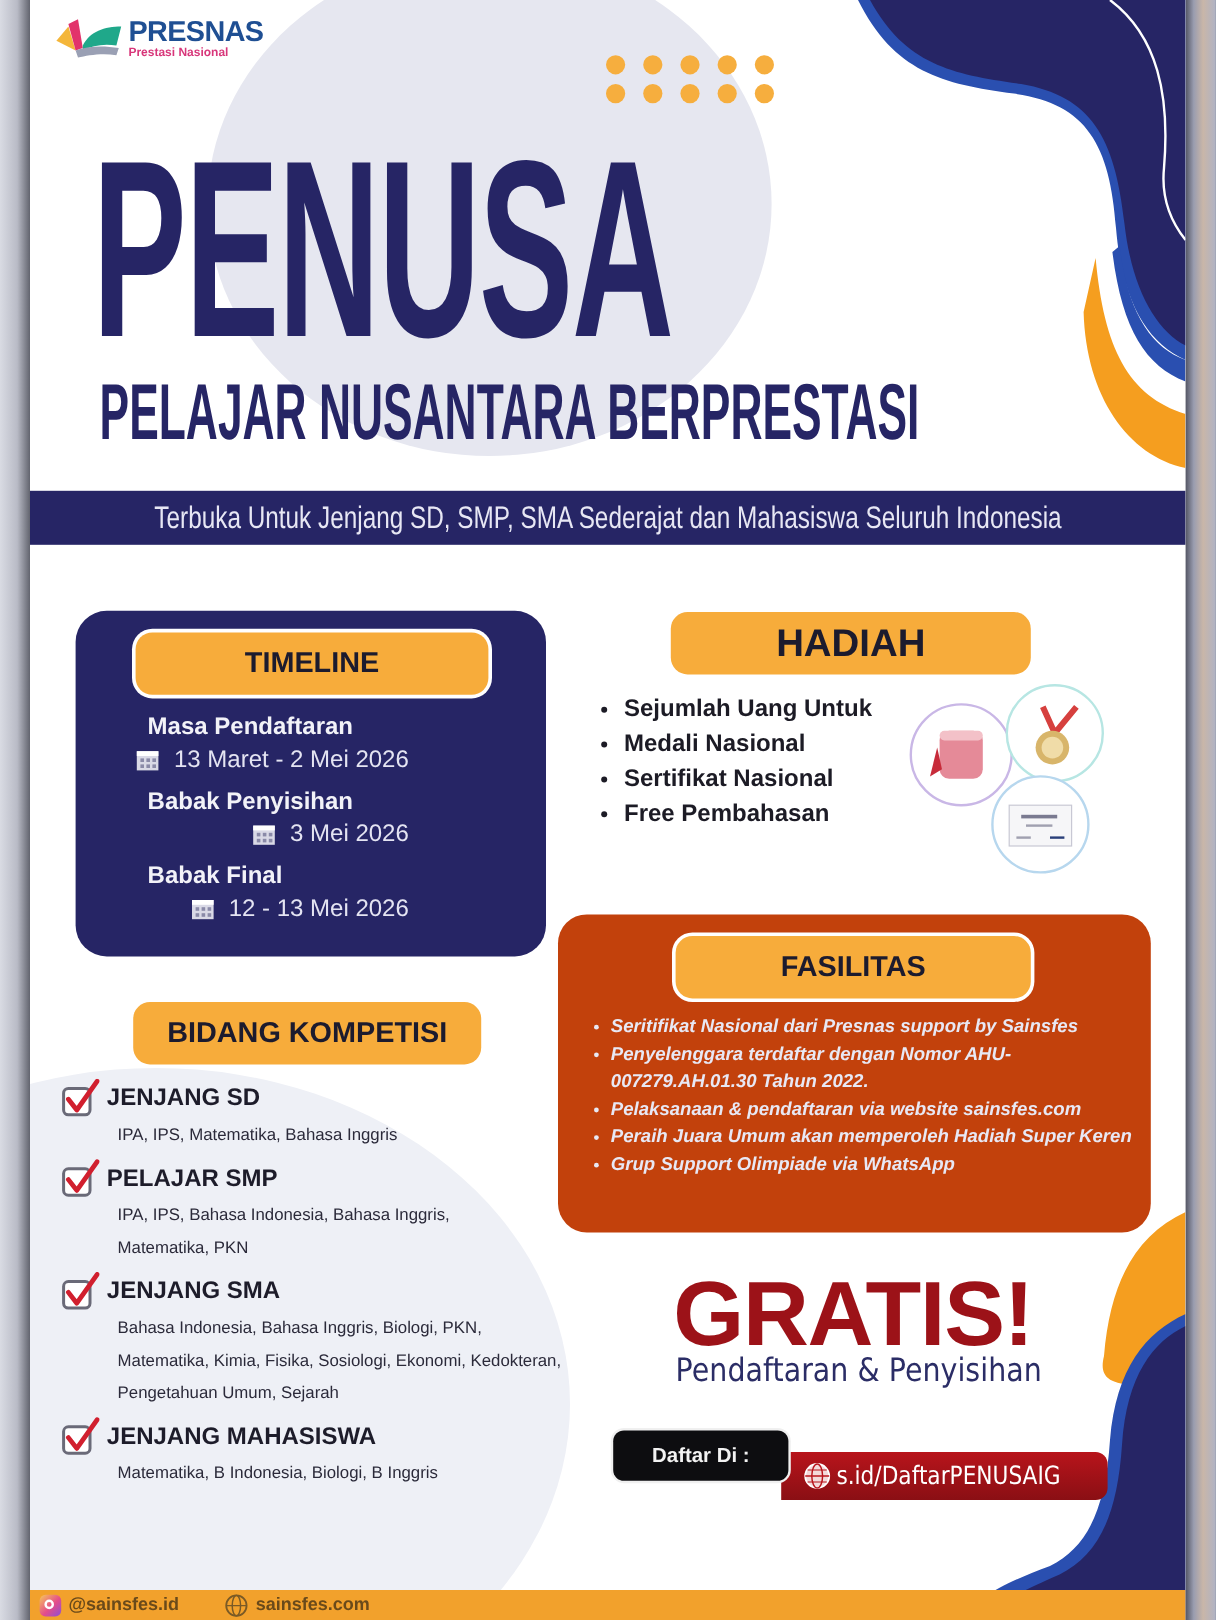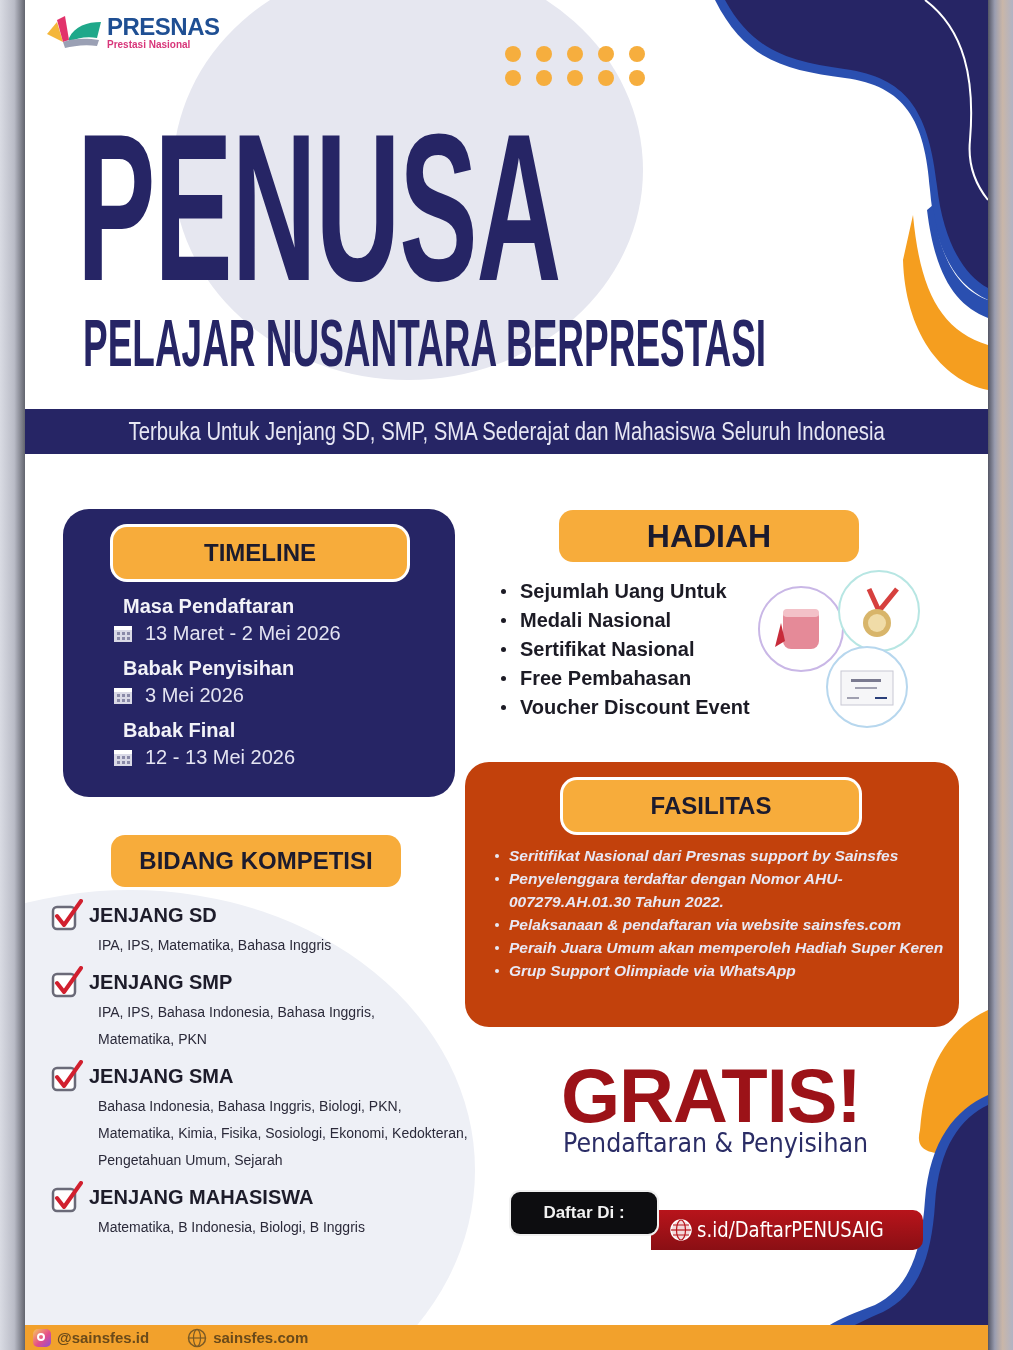--- a/index.html
+++ b/index.html
@@ -54,21 +54,21 @@
     align-items: center; justify-content: center; font-weight: bold; color: #1c1b2e;
     font-family: "Liberation Sans", sans-serif; box-shadow: 0 0 0 3px #ffffff; }
 
   
   .timeline-card { position: absolute; left: 38px; top: 509px; width: 392px; height: 288px;
     background: #262565; border-radius: 26px; }
   .timeline-pill { left: 50px; top: 18px; width: 294px; height: 52px; font-size: 24px; }
   .tl-items { position: absolute; left: 50px; top: 84px; }
   .tl-item { margin-bottom: 8px; }
   .tl-label { color: #f2f2f8; font-weight: bold; font-size: 20px; margin-left: 10px; line-height: 26px; }
-  .tl-date { display: flex; align-items: center; color: #e4e4f2; font-size: 20px; line-height: 28px; }
+  .tl-date { display: flex; align-items: center; color: #e4e4f2; font-size: 20px; line-height: 28px; justify-content: flex-end; }
   .cal-icon { width: 20px; height: 20px; margin-right: 12px; }
 
   
   .hadiah-pill { left: 534px; top: 510px; width: 300px; height: 52px; font-size: 32px; box-shadow: none; }
   .hadiah-list { position: absolute; left: 476px; top: 577px; list-style: none; }
   .hadiah-list li { font-size: 20px; font-weight: bold; color: #1c1b25; line-height: 29px;
     display: flex; align-items: center; }
   .hadiah-list li .bullet { width: 5px; height: 5px; border-radius: 50%; background: #1c1b25;
     margin-right: 14px; }
   .prize-cluster { position: absolute; left: 732px; top: 567px; width: 180px; height: 170px; }
@@ -248,24 +248,20 @@
         <span class="bullet"></span>
         <span>Medali Nasional</span>
       </li>
     <li>
         <span class="bullet"></span>
         <span>Sertifikat Nasional</span>
       </li>
     <li>
         <span class="bullet"></span>
         <span>Free Pembahasan</span>
-      </li>
-    <li>
-        <span class="bullet"></span>
-        <span>Voucher Discount Event</span>
       </li>
   </ul>
   <svg class="prize-cluster" viewBox="0 0 180 170">
     <g>
       <circle cx="44" cy="62" r="42" fill="#ffffff" stroke="#c9b7e6" stroke-width="2"></circle>
       <rect x="26" y="42" width="36" height="40" rx="8" fill="#e58a98"></rect>
       <rect x="26" y="42" width="36" height="8" rx="4" fill="#f3c1c8"></rect>
       <path d="M24 56 L18 80 L28 74 Z" fill="#c72b3a"></path>
     </g>
     <g>
@@ -306,21 +302,21 @@
         <span class="level-title">JENJANG SD</span>
       </div>
       <div class="level-subjects">IPA, IPS, Matematika, Bahasa Inggris</div>
     </div>
     <div class="level">
       <div class="level-head">
         <svg class="check-icon" viewBox="0 0 32 32">
             <rect x="2" y="8" width="22" height="22" rx="4" fill="#ffffff" stroke="#6a6a78" stroke-width="2.5"></rect>
             <path d="M6 17 L13 26 L30 2" stroke="#d11f2e" stroke-width="4" fill="none" stroke-linecap="round" stroke-linejoin="round"></path>
           </svg>
-        <span class="level-title">JENJANG SMP</span>
+        <span class="level-title">PELAJAR SMP</span>
       </div>
       <div class="level-subjects" style="width:340px">IPA, IPS, Bahasa Indonesia, Bahasa Inggris, Matematika, PKN</div>
     </div>
     <div class="level">
       <div class="level-head">
         <svg class="check-icon" viewBox="0 0 32 32">
             <rect x="2" y="8" width="22" height="22" rx="4" fill="#ffffff" stroke="#6a6a78" stroke-width="2.5"></rect>
             <path d="M6 17 L13 26 L30 2" stroke="#d11f2e" stroke-width="4" fill="none" stroke-linecap="round" stroke-linejoin="round"></path>
           </svg>
         <span class="level-title">JENJANG SMA</span>

